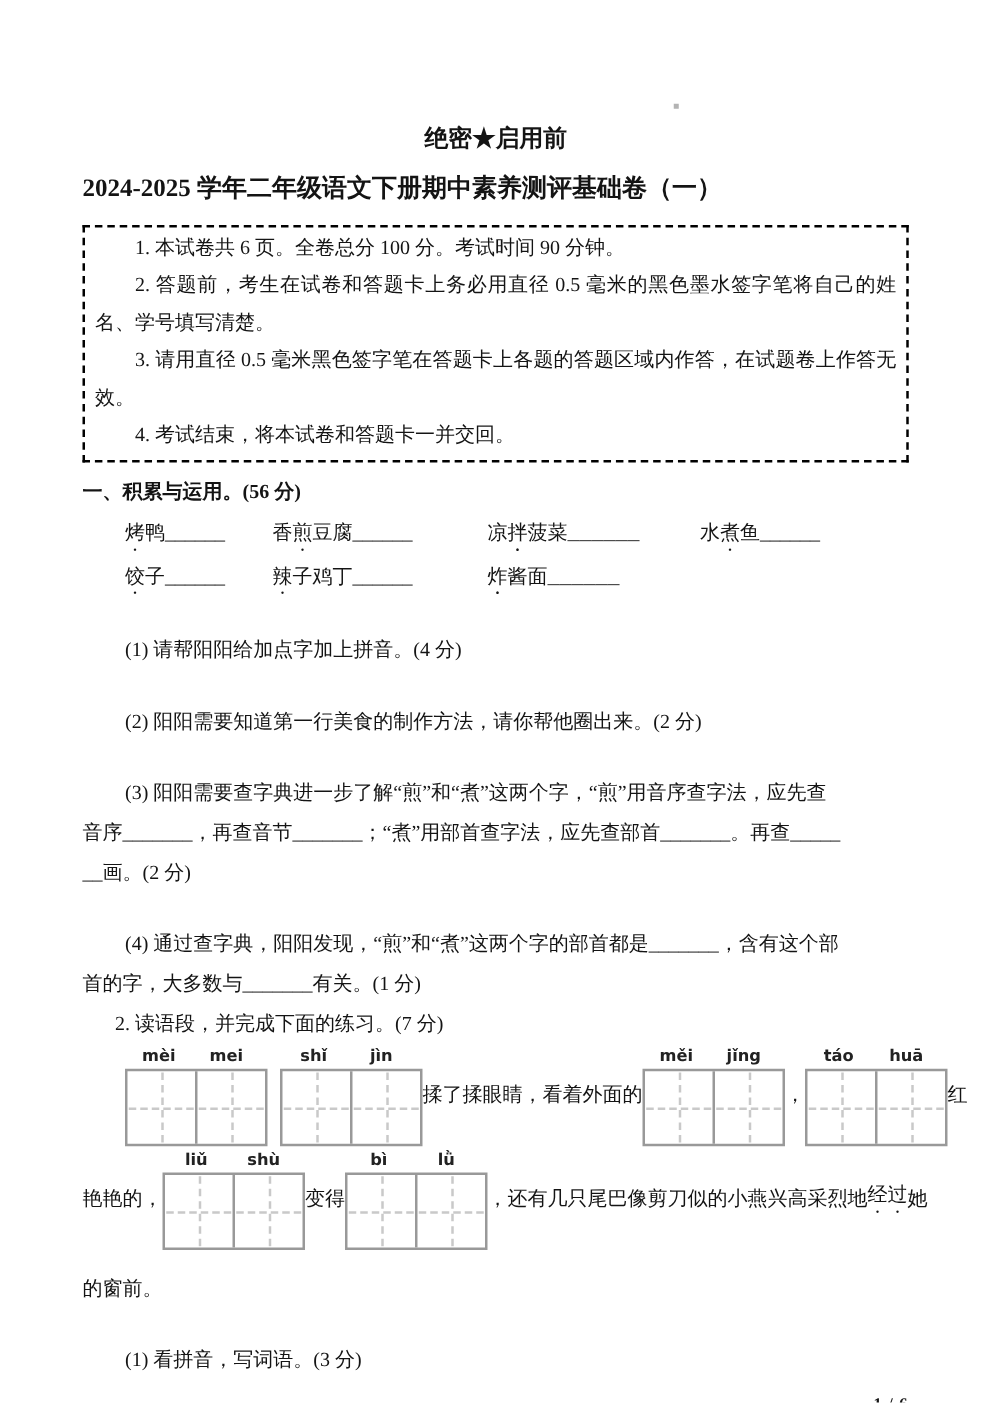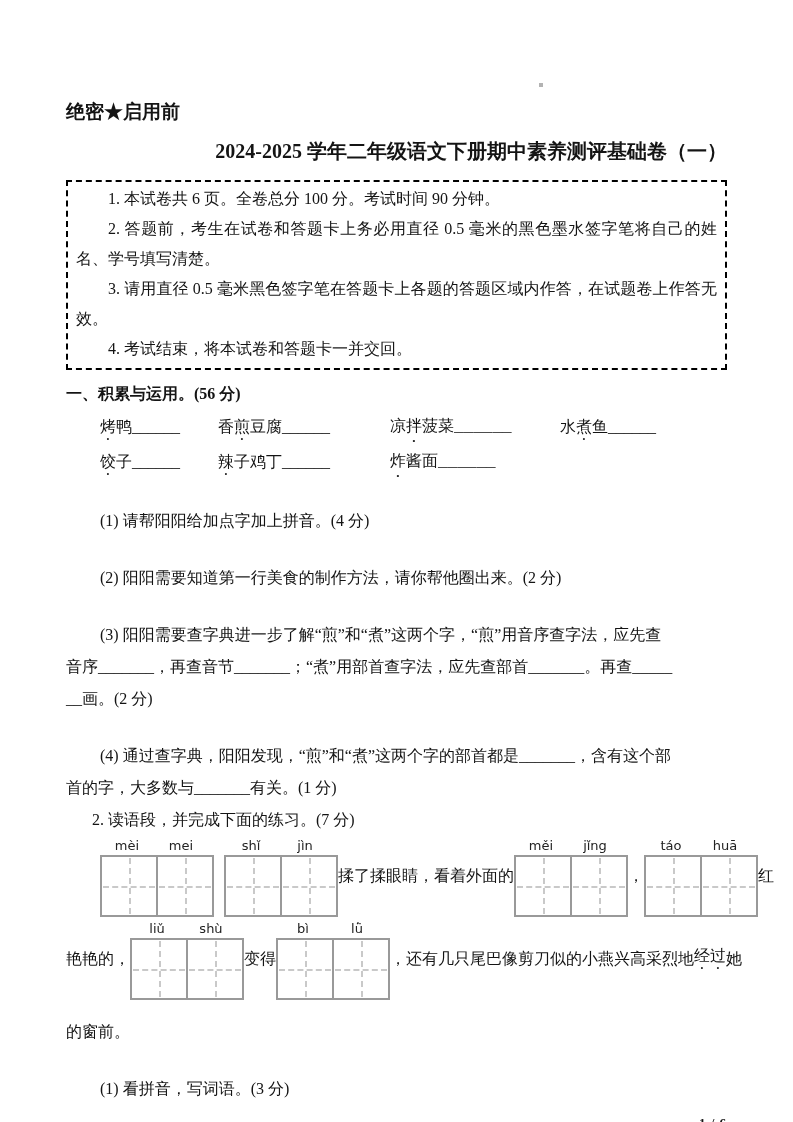--- a/index.html
+++ b/index.html
@@ -2,22 +2,22 @@
 <html><head>
 <meta charset="utf-8">
 <style>
   html,body{margin:0;padding:0;background:#fff;}
   body{
     width:793px;height:1122px;overflow:hidden;position:relative;
     font-family:"Liberation Serif","DejaVu Serif",serif;color:#141414;
     -webkit-font-smoothing:antialiased;
   }
   .page{padding:100px 66px 0 66px;width:661px;position:relative;}
-  .classification{font-weight:bold;font-size:19px;line-height:24px;}
-  .title{margin:14px 0 15px 0;text-align:right;font-weight:bold;font-size:20px;line-height:26px;}
+  .classification{font-weight:bold;font-size:19px;line-height:24px;text-align:center;}
+  .title{margin:14px 0 15px 0;text-align:left;font-weight:bold;font-size:20px;line-height:26px;}
   .notice{border:2px dashed #000;margin-top:16px;padding:2px 8px 4px 8px;font-size:16px;line-height:30px;}
   .notice-heading{font-weight:bold;}
   .notice-item{margin:0;text-indent:2em;text-align:justify;}
   .line{font-size:16px;line-height:32px;white-space:nowrap;}
   .sec-heading{font-weight:bold;margin-top:8px;}
   .indent1{padding-left:26px;}
   .indent2{padding-left:34px;margin-top:25px;}
   .foods{padding-left:34px;font-size:16px;}
   .food-row{display:flex;line-height:34px;}
   .food{display:inline-block;}
@@ -26,21 +26,21 @@
   .food-row .food:nth-child(3){width:170px;font-family:Liberation Mono, monospace;}
   .dotted{
     -webkit-text-emphasis:filled dot;-webkit-text-emphasis-position:under;
     text-emphasis:filled dot;text-emphasis-position:under right;
   }
   .blank{letter-spacing:0;}
   
   .pyrow{display:flex;align-items:center;font-size:16px;}
   .row1{padding-left:34px;margin-top:0;}
   .row2{margin-top:2px;}
-  .pgrid{display:inline-flex;flex-direction:column;flex:none;}
+  .pgrid{display:inline-flex;flex-direction:column;flex:none;font-weight:bold;}
   .prow{display:flex;height:19px;font-family:"DejaVu Sans","Liberation Sans",sans-serif;font-size:13px;color:#222;}
   .psyl{width:54px;text-align:center;line-height:19px;}
   .pcells{display:flex;border:2px solid #999;background:#fff;}
   .pcell{width:54px;height:58px;position:relative;}
   .pcell + .pcell{border-left:2px solid #999;}
   .pcell::before{content:"";position:absolute;left:50%;top:1px;bottom:1px;border-left:2px dashed #c9c9c9;}
   .pcell::after{content:"";position:absolute;top:50%;left:1px;right:1px;border-top:2px dashed #c9c9c9;}
   .ptext{white-space:nowrap;}
   .gap{width:10px;flex:none;}
   .tail-line{margin-top:16px;}

